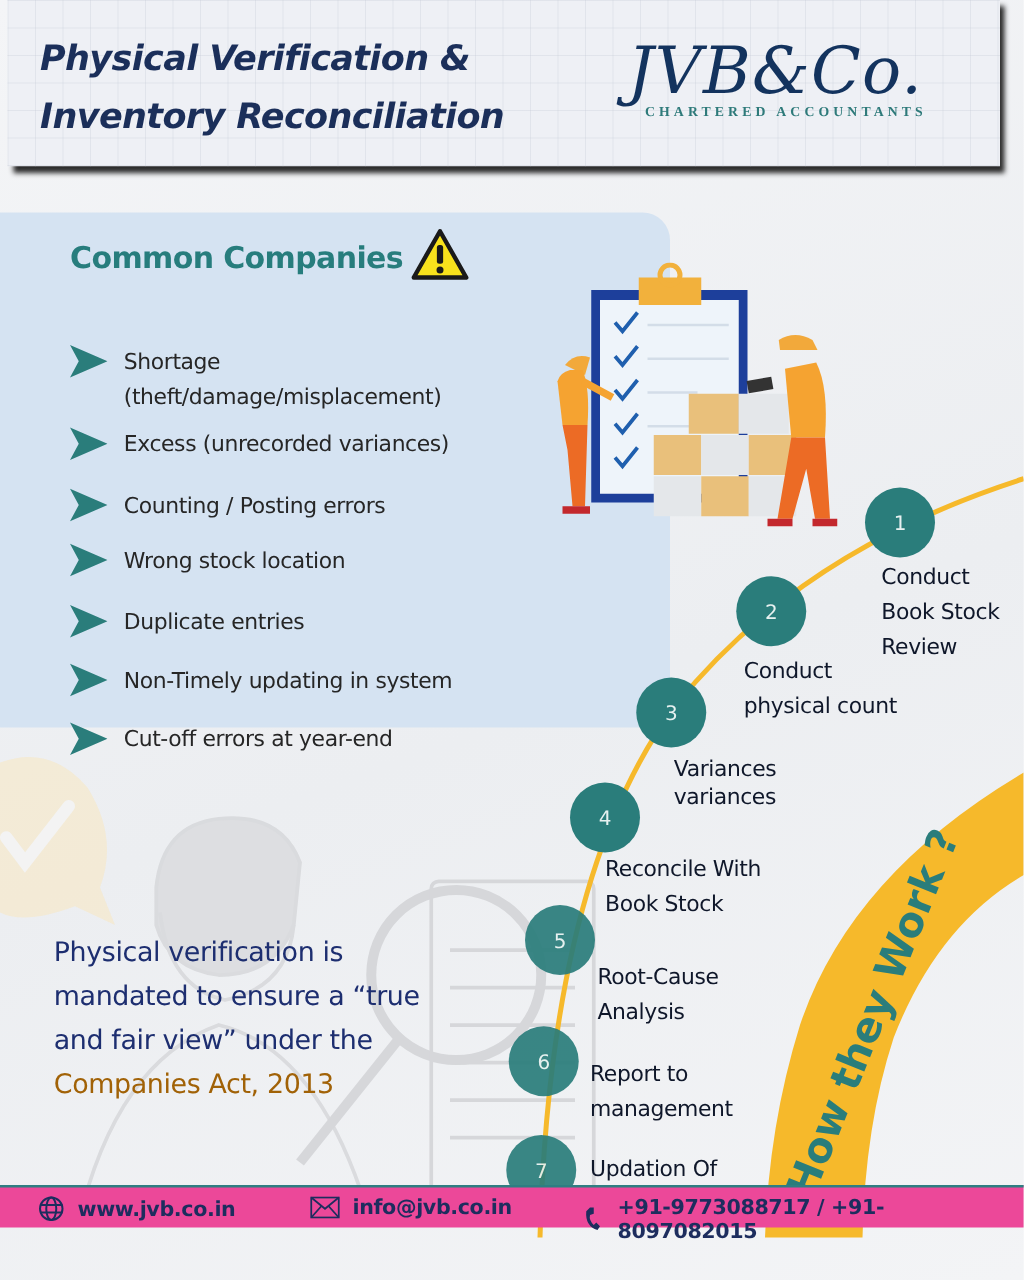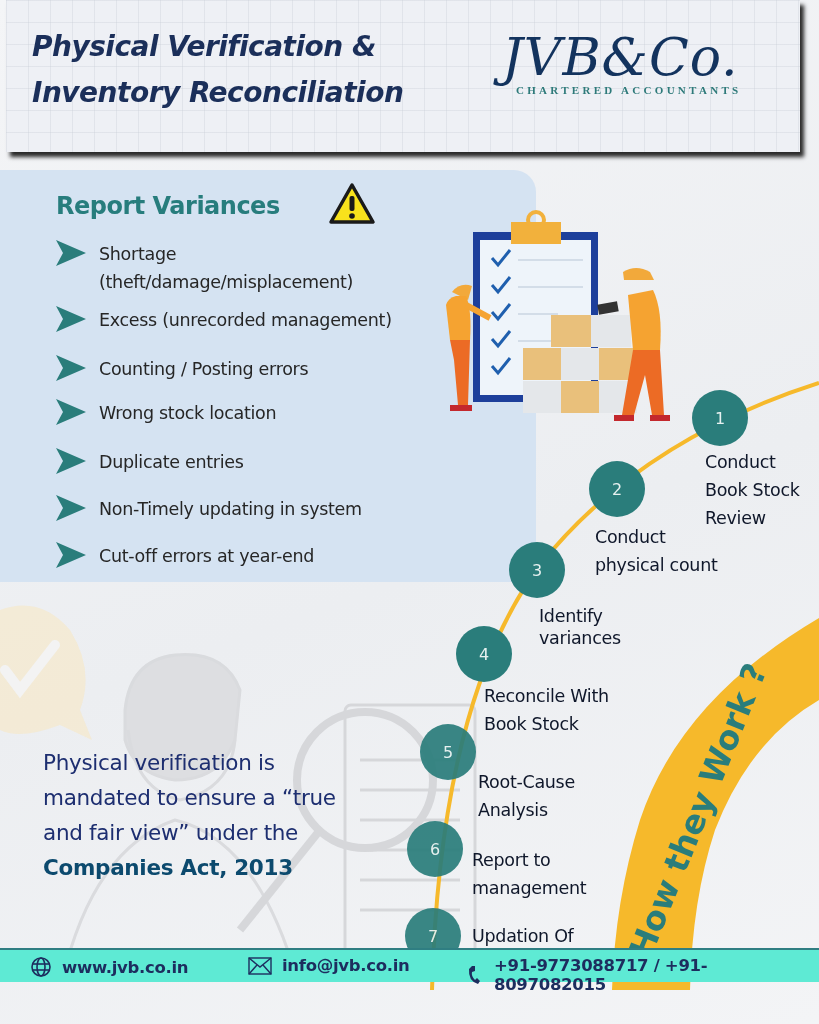--- a/index.html
+++ b/index.html
@@ -5,21 +5,21 @@
   * { box-sizing: border-box; margin: 0; padding: 0; }
   html, body { width: 819px; height: 1024px; overflow: hidden; }
   body {
     position: relative;
     font-family: "DejaVu Sans", sans-serif;
     background: linear-gradient(160deg, #f4f5f7 0%, #eceef1 55%, #f3f4f6 100%);
     color: #222;
   }
   
   .header {
-    position: absolute; left: 6px; top: 0; width: 794px; height: 152px;
+    position: absolute; left: 6px; top: 0; width: 794px; height: 133px;
     background-color: #eef0f5;
     background-image:
       linear-gradient(rgba(200,205,215,0.35) 1px, transparent 1px),
       linear-gradient(90deg, rgba(200,205,215,0.35) 1px, transparent 1px);
     background-size: 22px 22px;
     box-shadow: 4px 5px 4px #2a2a2a;
   }
   .title {
     position: absolute; left: 26px; top: 24px;
     font-family: "DejaVu Sans", sans-serif; font-style: italic; font-weight: 600;
@@ -38,45 +38,45 @@
   .variances {
     position: absolute; left: 0; top: 170px; width: 536px; height: 412px;
     background: #d5e3f2; border-top-right-radius: 22px;
   }
   .var-title {
     position: absolute; left: 56px; top: 22px;
     font-weight: bold; font-size: 24px; color: #277d7d; letter-spacing: -0.5px;
   }
   .warn-icon { position: absolute; left: 328px; top: 12px; width: 48px; height: 44px; }
   .var-list { position: absolute; left: 56px; top: 0; list-style: none; }
-  .var-item { position: absolute; left: 0; width: 400px; display: flex; align-items: flex-start; }
+  .var-item { position: absolute; left: 0; width: 400px; display: flex; align-items: flex-start; margin-top: 36px; }
   .arrow-icon { width: 30px; height: 30px; margin-top: -2px; flex: none; }
   .var-text { margin-left: 13px; font-size: 17.5px; line-height: 28px; color: #262626; letter-spacing: -0.3px; }
   
   .illus { position: absolute; left: 438px; top: 210px; width: 232px; height: 215px; }
   
   .bg-art { position: absolute; left: 0; top: 590px; width: 480px; height: 390px; opacity: 0.9; }
   
   .mandate {
     position: absolute; left: 43px; top: 745px; width: 300px;
     font-size: 21.5px; line-height: 35px; color: #1d2e70; letter-spacing: -0.3px;
   }
-  .mandate b { font-weight: bold; color: #0c4a6e; }
+  .mandate b { font-weight: normal; color: #a16207; }
   
   .arc { position: absolute; left: 0; top: 0; width: 819px; height: 1024px; pointer-events: none; }
   .step-circle {
     position: absolute; width: 56px; height: 56px; border-radius: 50%;
     background: #2a7d7b; color: #e6f1f0; font-size: 16px;
     display: flex; align-items: center; justify-content: center;
   }
   .step-label { position: absolute; font-size: 17.5px; line-height: 28px; color: #0f172a; letter-spacing: -0.3px; }
   
   .footer {
     position: absolute; left: 0; top: 948px; width: 819px; height: 34px;
-    background: #5eead4; border-top: 2px solid #2f7e82;
+    background: #ec4899; border-top: 2px solid #2f7e82;
   }
   .f-item { position: absolute; top: 6px; display: flex; align-items: center; font-weight: bold; font-size: 16.5px; color: #1d2d5e; letter-spacing: -0.3px; }
   .f-item svg { margin-right: 10px; }
 </style>
 </head>
 <body>
 
 <div class="header">
   <div class="title">
     <div>Physical Verification &amp;</div>
@@ -105,39 +105,39 @@
     <line x1="360" y1="170" x2="460" y2="170" stroke-width="3"></line>
     <line x1="360" y1="200" x2="460" y2="200" stroke-width="3"></line>
     <line x1="360" y1="230" x2="460" y2="230" stroke-width="3"></line>
     <line x1="360" y1="260" x2="460" y2="260" stroke-width="3"></line>
     <line x1="360" y1="290" x2="460" y2="290" stroke-width="3"></line>
     <line x1="360" y1="320" x2="460" y2="320" stroke-width="3"></line>
   </g>
 </svg>
 
 <div class="variances">
-  <div class="var-title">Report Variances</div>
+  <div class="var-title">Common Companies</div>
   <svg class="warn-icon" viewBox="0 0 48 44">
     <path d="M24 3 L45 40 L3 40 Z" fill="#f8e21c" stroke="#1a1a1a" stroke-width="3.5" stroke-linejoin="round"></path>
     <rect x="21.5" y="14" width="5" height="15" rx="2" fill="#1a1a1a"></rect>
     <circle cx="24" cy="34" r="2.8" fill="#1a1a1a"></circle>
   </svg>
   <ul class="var-list">
     <li class="var-item" style="top:70px">
       <svg class="arrow-icon" viewBox="0 0 30 30">
           <path d="M0 2 L30 15 L0 28 L7 15 Z" fill="#2a7d7b"></path>
         </svg>
       <span class="var-text" style="white-space:pre-line">Shortage
 (theft/damage/misplacement)</span>
     </li>
     <li class="var-item" style="top:136px">
       <svg class="arrow-icon" viewBox="0 0 30 30">
           <path d="M0 2 L30 15 L0 28 L7 15 Z" fill="#2a7d7b"></path>
         </svg>
-      <span class="var-text">Excess (unrecorded management)</span>
+      <span class="var-text">Excess (unrecorded variances)</span>
     </li>
     <li class="var-item" style="top:185px">
       <svg class="arrow-icon" viewBox="0 0 30 30">
           <path d="M0 2 L30 15 L0 28 L7 15 Z" fill="#2a7d7b"></path>
         </svg>
       <span class="var-text">Counting / Posting errors</span>
     </li>
     <li class="var-item" style="top:229px">
       <svg class="arrow-icon" viewBox="0 0 30 30">
           <path d="M0 2 L30 15 L0 28 L7 15 Z" fill="#2a7d7b"></path>
@@ -222,21 +222,21 @@
   <div class="step-circle" style="left:692px;top:390px">1</div>
   <div class="step-label" style="left:705px;top:448px;white-space:pre-line">Conduct
 Book Stock
 Review</div>
 
   <div class="step-circle" style="left:589px;top:461px">2</div>
   <div class="step-label" style="left:595px;top:523px;white-space:pre-line">Conduct
 physical count</div>
 
   <div class="step-circle" style="left:509px;top:542px">3</div>
-  <div class="step-label" style="left:539px;top:605px;white-space:pre-line;line-height:22px">Identify
+  <div class="step-label" style="left:539px;top:605px;white-space:pre-line;line-height:22px">Variances
 variances</div>
 
   <div class="step-circle" style="left:456px;top:626px">4</div>
   <div class="step-label" style="left:484px;top:682px;white-space:pre-line">Reconcile With
 Book Stock</div>
 
   <div class="step-circle" style="left:420px;top:724px;opacity:0.92">5</div>
   <div class="step-label" style="left:478px;top:768px;white-space:pre-line">Root-Cause
 Analysis</div>
 

